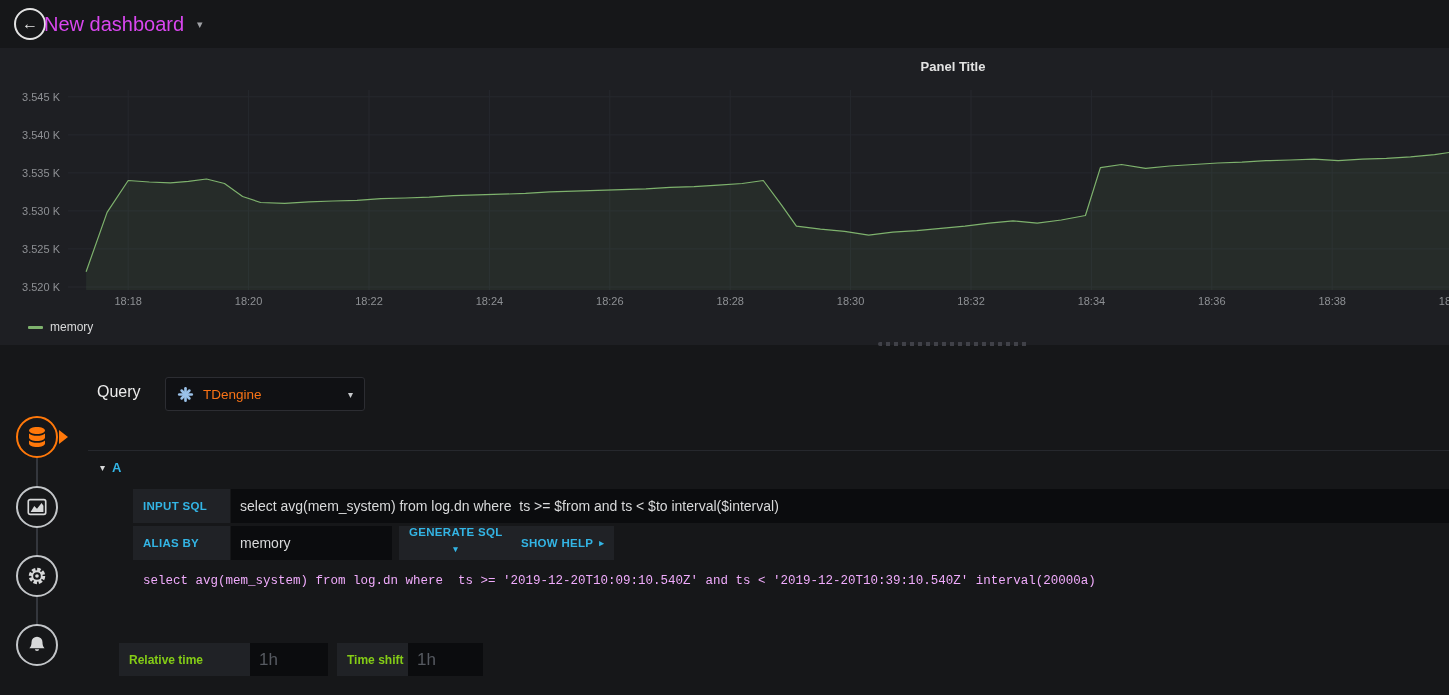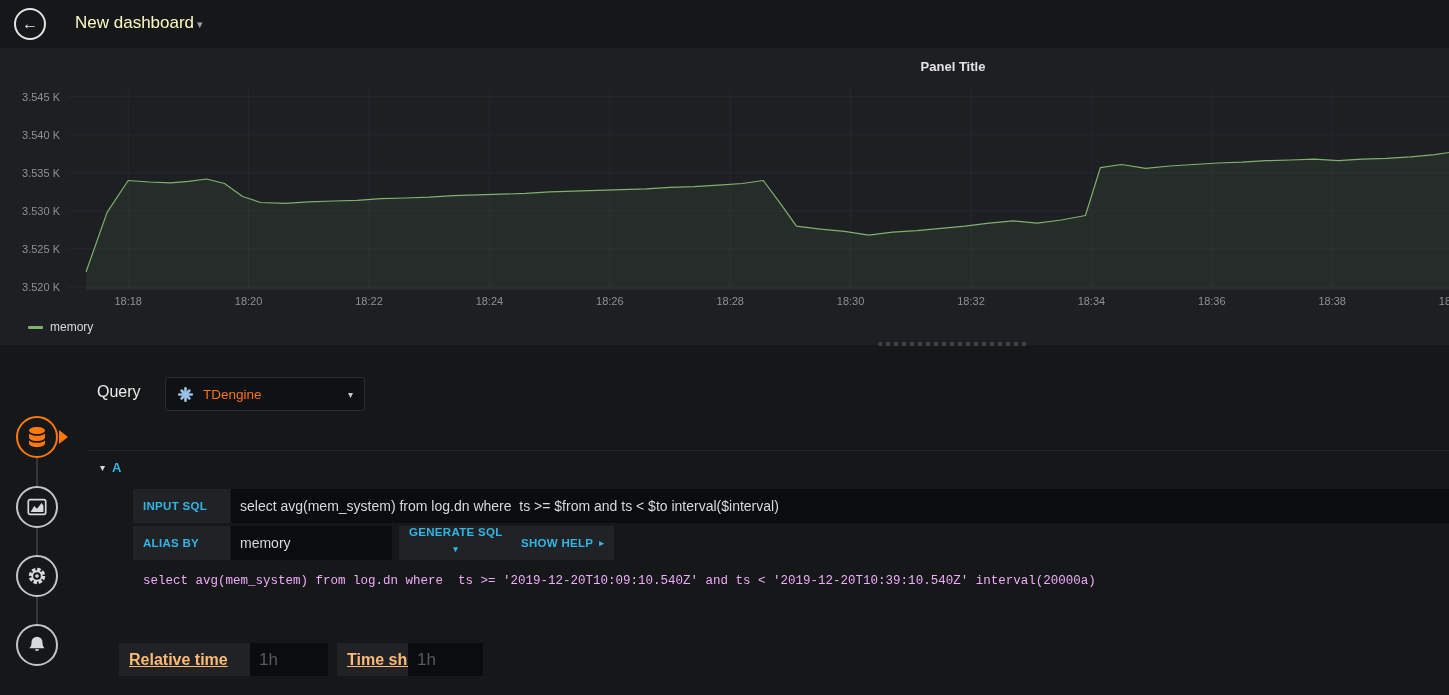--- a/index.html
+++ b/index.html
@@ -11,21 +11,21 @@
   }
 
   
   .topbar { position:absolute; left:0; top:0; width:1449px; height:48px; background:#161719; }
   .back-btn {
     position:absolute; left:14px; top:8px; width:32px; height:32px; box-sizing:border-box;
     border:2px solid #e3e3e3; border-radius:50%at;border-radius:50%;
     display:flex; align-items:center; justify-content:center;
     color:#e3e3e3; font-size:16px; cursor:pointer; background:#161719;
   }
-  .dash-title { position:absolute; left:75px; top:13px; font-size:17px; font-weight:500; color:#fef9c3; cursor:pointer; }
+  .dash-title { position:absolute; left:44px; top:13px; font-size:20px; font-weight:500; color:#d946ef; cursor:pointer; }
   .dash-caret { position:absolute; left:197px; top:18px; font-size:11px; color:#9fa1a5; cursor:pointer; }
 
   
   .panel { position:absolute; left:0; top:48px; width:1449px; height:297px; background:#1e1f23; }
   .panel-title {
     position:absolute; left:953px; top:11px; transform:translateX(-50%);
     font-size:13px; font-weight:bold; color:#e3e3e3; white-space:nowrap; cursor:pointer;
   }
   .chart-svg { position:absolute; left:0; top:0; }
   .legend { position:absolute; left:28px; top:272px; display:flex; align-items:center; gap:7px; font-size:12px; cursor:pointer; }
@@ -63,21 +63,21 @@
   .row-sep { position:absolute; left:88px; top:450px; width:1361px; height:1px; background:#26282d; }
   .qrow-toggle { position:absolute; left:100px; top:460px; display:flex; align-items:center; gap:7px; cursor:pointer; }
   .collapse-caret { font-size:10px; color:#d8d9da; }
   .qrow-letter { font-size:13px; font-weight:bold; color:#33b5e5; }
 
   .cell {
     position:absolute; box-sizing:border-box; background:#202226;
     display:flex; align-items:center; padding:0 10px; white-space:nowrap;
   }
   .cell.accent { color:#33b5e5; font-size:11.5px; font-weight:bold; letter-spacing:.3px; }
-  .cell.plain  { color:#fdba74; font-size:16px;  font-weight:bold;text-decoration:underline; }
+  .cell.plain  { color:#84cc16; font-size:12px;  font-weight:bold; }
   .cell.link   { cursor:pointer; gap:6px; }
   .cell .mini-caret { font-size:9px; }
 
   .tinput {
     position:absolute; box-sizing:border-box; background:#0b0c0e; border:none; outline:none;
     color:#d8d9da; font-size:14px; padding:0 9px; font-family:"Liberation Sans", sans-serif;
   }
   .tinput::placeholder { color:#565a61; }
   .tinput.small { font-size:17px; }
 

